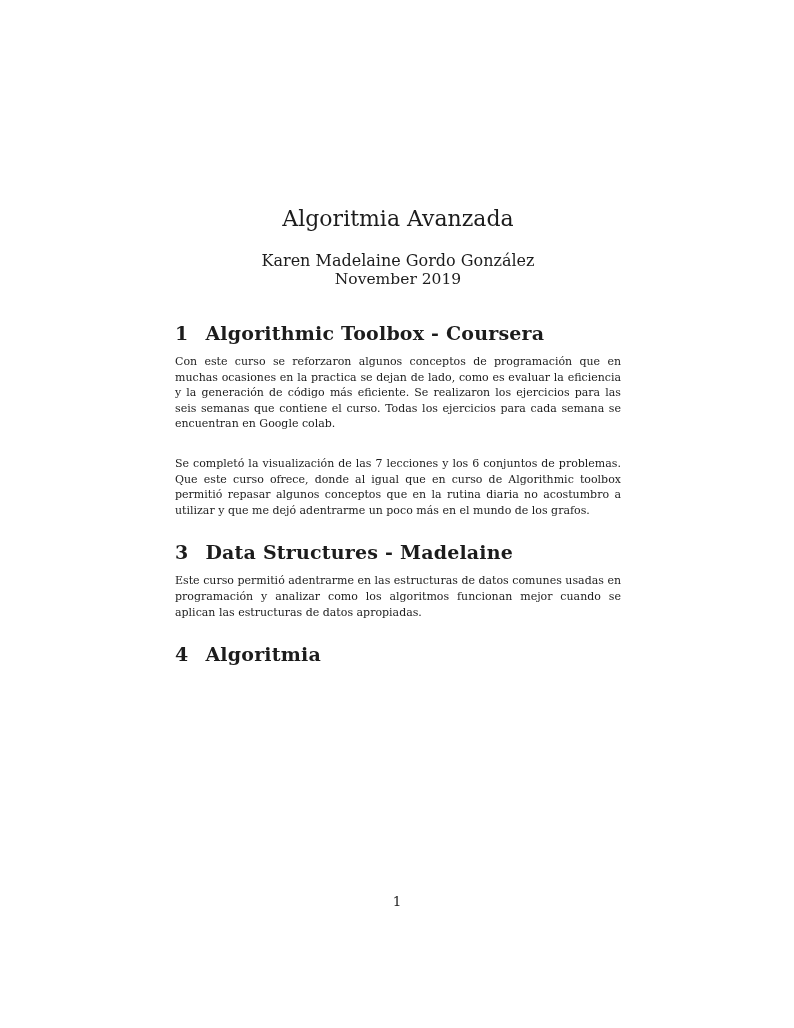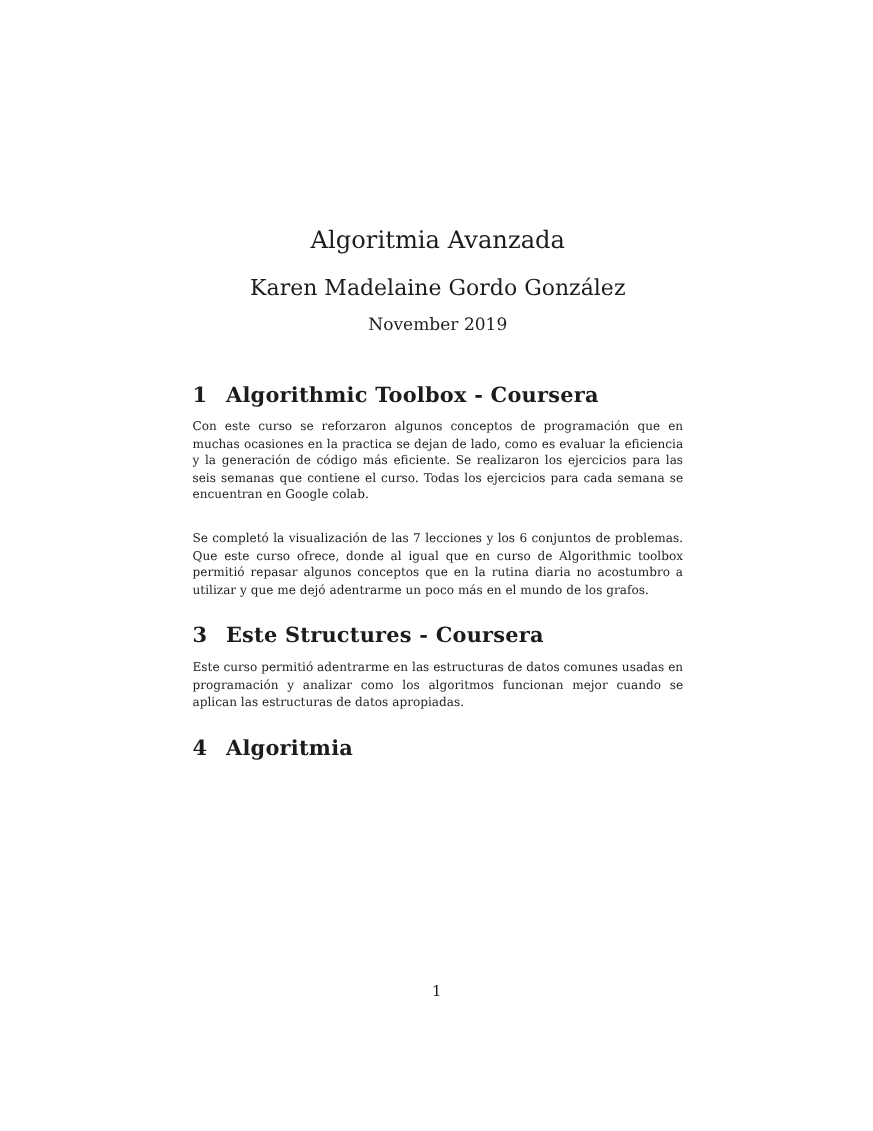--- a/index.html
+++ b/index.html
@@ -26,34 +26,33 @@
     padding-top: 206px;
     text-align: center;
   }
   .doc-title {
     font-size: 22px;
     font-weight: normal;
     margin: 0;
     line-height: 26px;
   }
   .doc-author {
-    font-size: 20px;
+    font-size: 16px;
     margin-top: 20px;
     line-height: 18px;
   }
   .doc-date {
     font-size: 15.5px;
-    margin-top: 16px;
     line-height: 18px;
   }
   .section {
     margin-top: 24px;
   }
   .section.first {
-    margin-top: 45px;
+    margin-top: 35px;
   }
   .section-heading {
     font-size: 19px;
     font-weight: bold;
     margin: 0 0 11px 0;
     line-height: 20px;
     letter-spacing: 0.2px;
   }
   .section-number {
     display: inline-block;
@@ -89,21 +88,21 @@
     <div class="section first">
       <h2 class="section-heading"><span class="section-number">1</span><span>Algorithmic Toolbox - Coursera</span></h2>
       <p class="section-body">Con este curso se reforzaron algunos conceptos de programación que en muchas ocasiones en la practica se dejan de lado, como es evaluar la eficiencia y la generación de código más eficiente. Se realizaron los ejercicios para las seis semanas que contiene el curso. Todas los ejercicios para cada semana se encuentran en Google colab.</p>
     </div>
 
     <div class="section">
       <p class="section-body">Se completó la visualización de las 7 lecciones y los 6 conjuntos de problemas. Que este curso ofrece, donde al igual que en curso de Algorithmic toolbox permitió repasar algunos conceptos que en la rutina diaria no acostumbro a utilizar y que me dejó adentrarme un poco más en el mundo de los grafos.</p>
     </div>
 
     <div class="section">
-      <h2 class="section-heading"><span class="section-number">3</span><span>Este Structures - Coursera</span></h2>
+      <h2 class="section-heading"><span class="section-number">3</span><span>Data Structures - Madelaine</span></h2>
       <p class="section-body">Este curso permitió adentrarme en las estructuras de datos comunes usadas en programación y analizar como los algoritmos funcionan mejor cuando se aplican las estructuras de datos apropiadas.</p>
     </div>
 
     <div class="section">
       <h2 class="section-heading"><span class="section-number">4</span><span>Algoritmia</span></h2>
     </div>
 
   </div>
 
   <div class="page-number">1</div>

